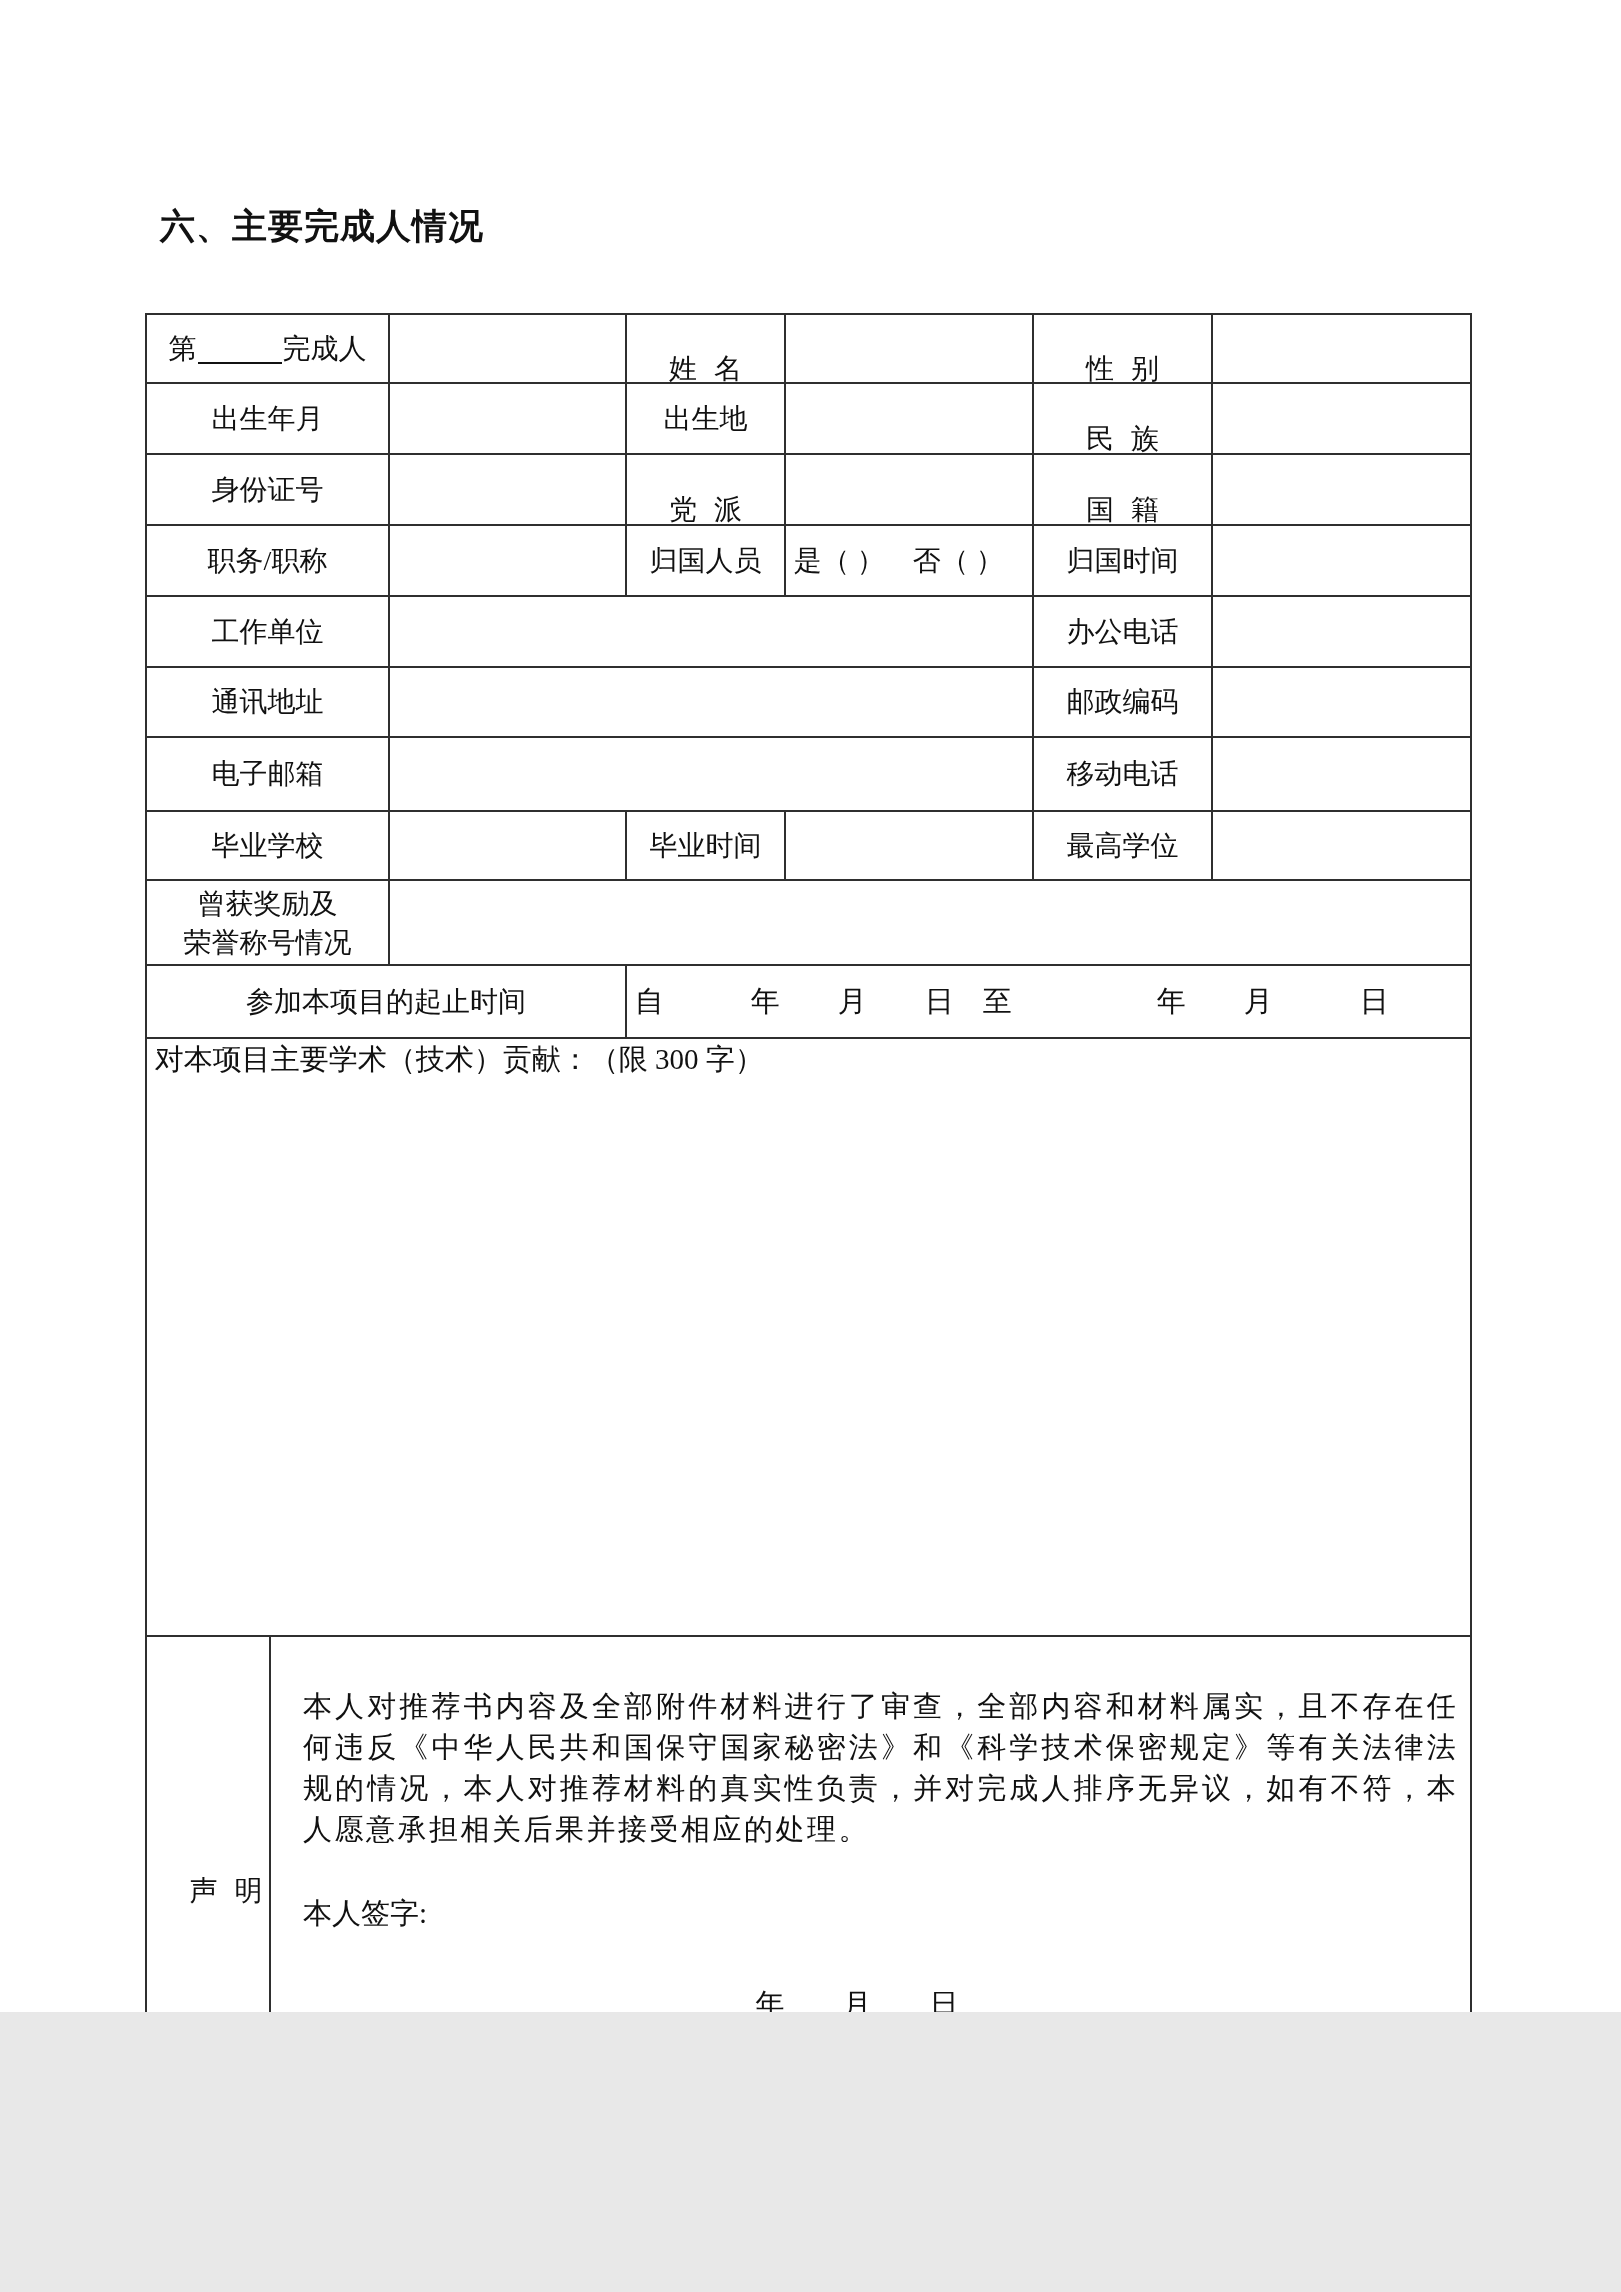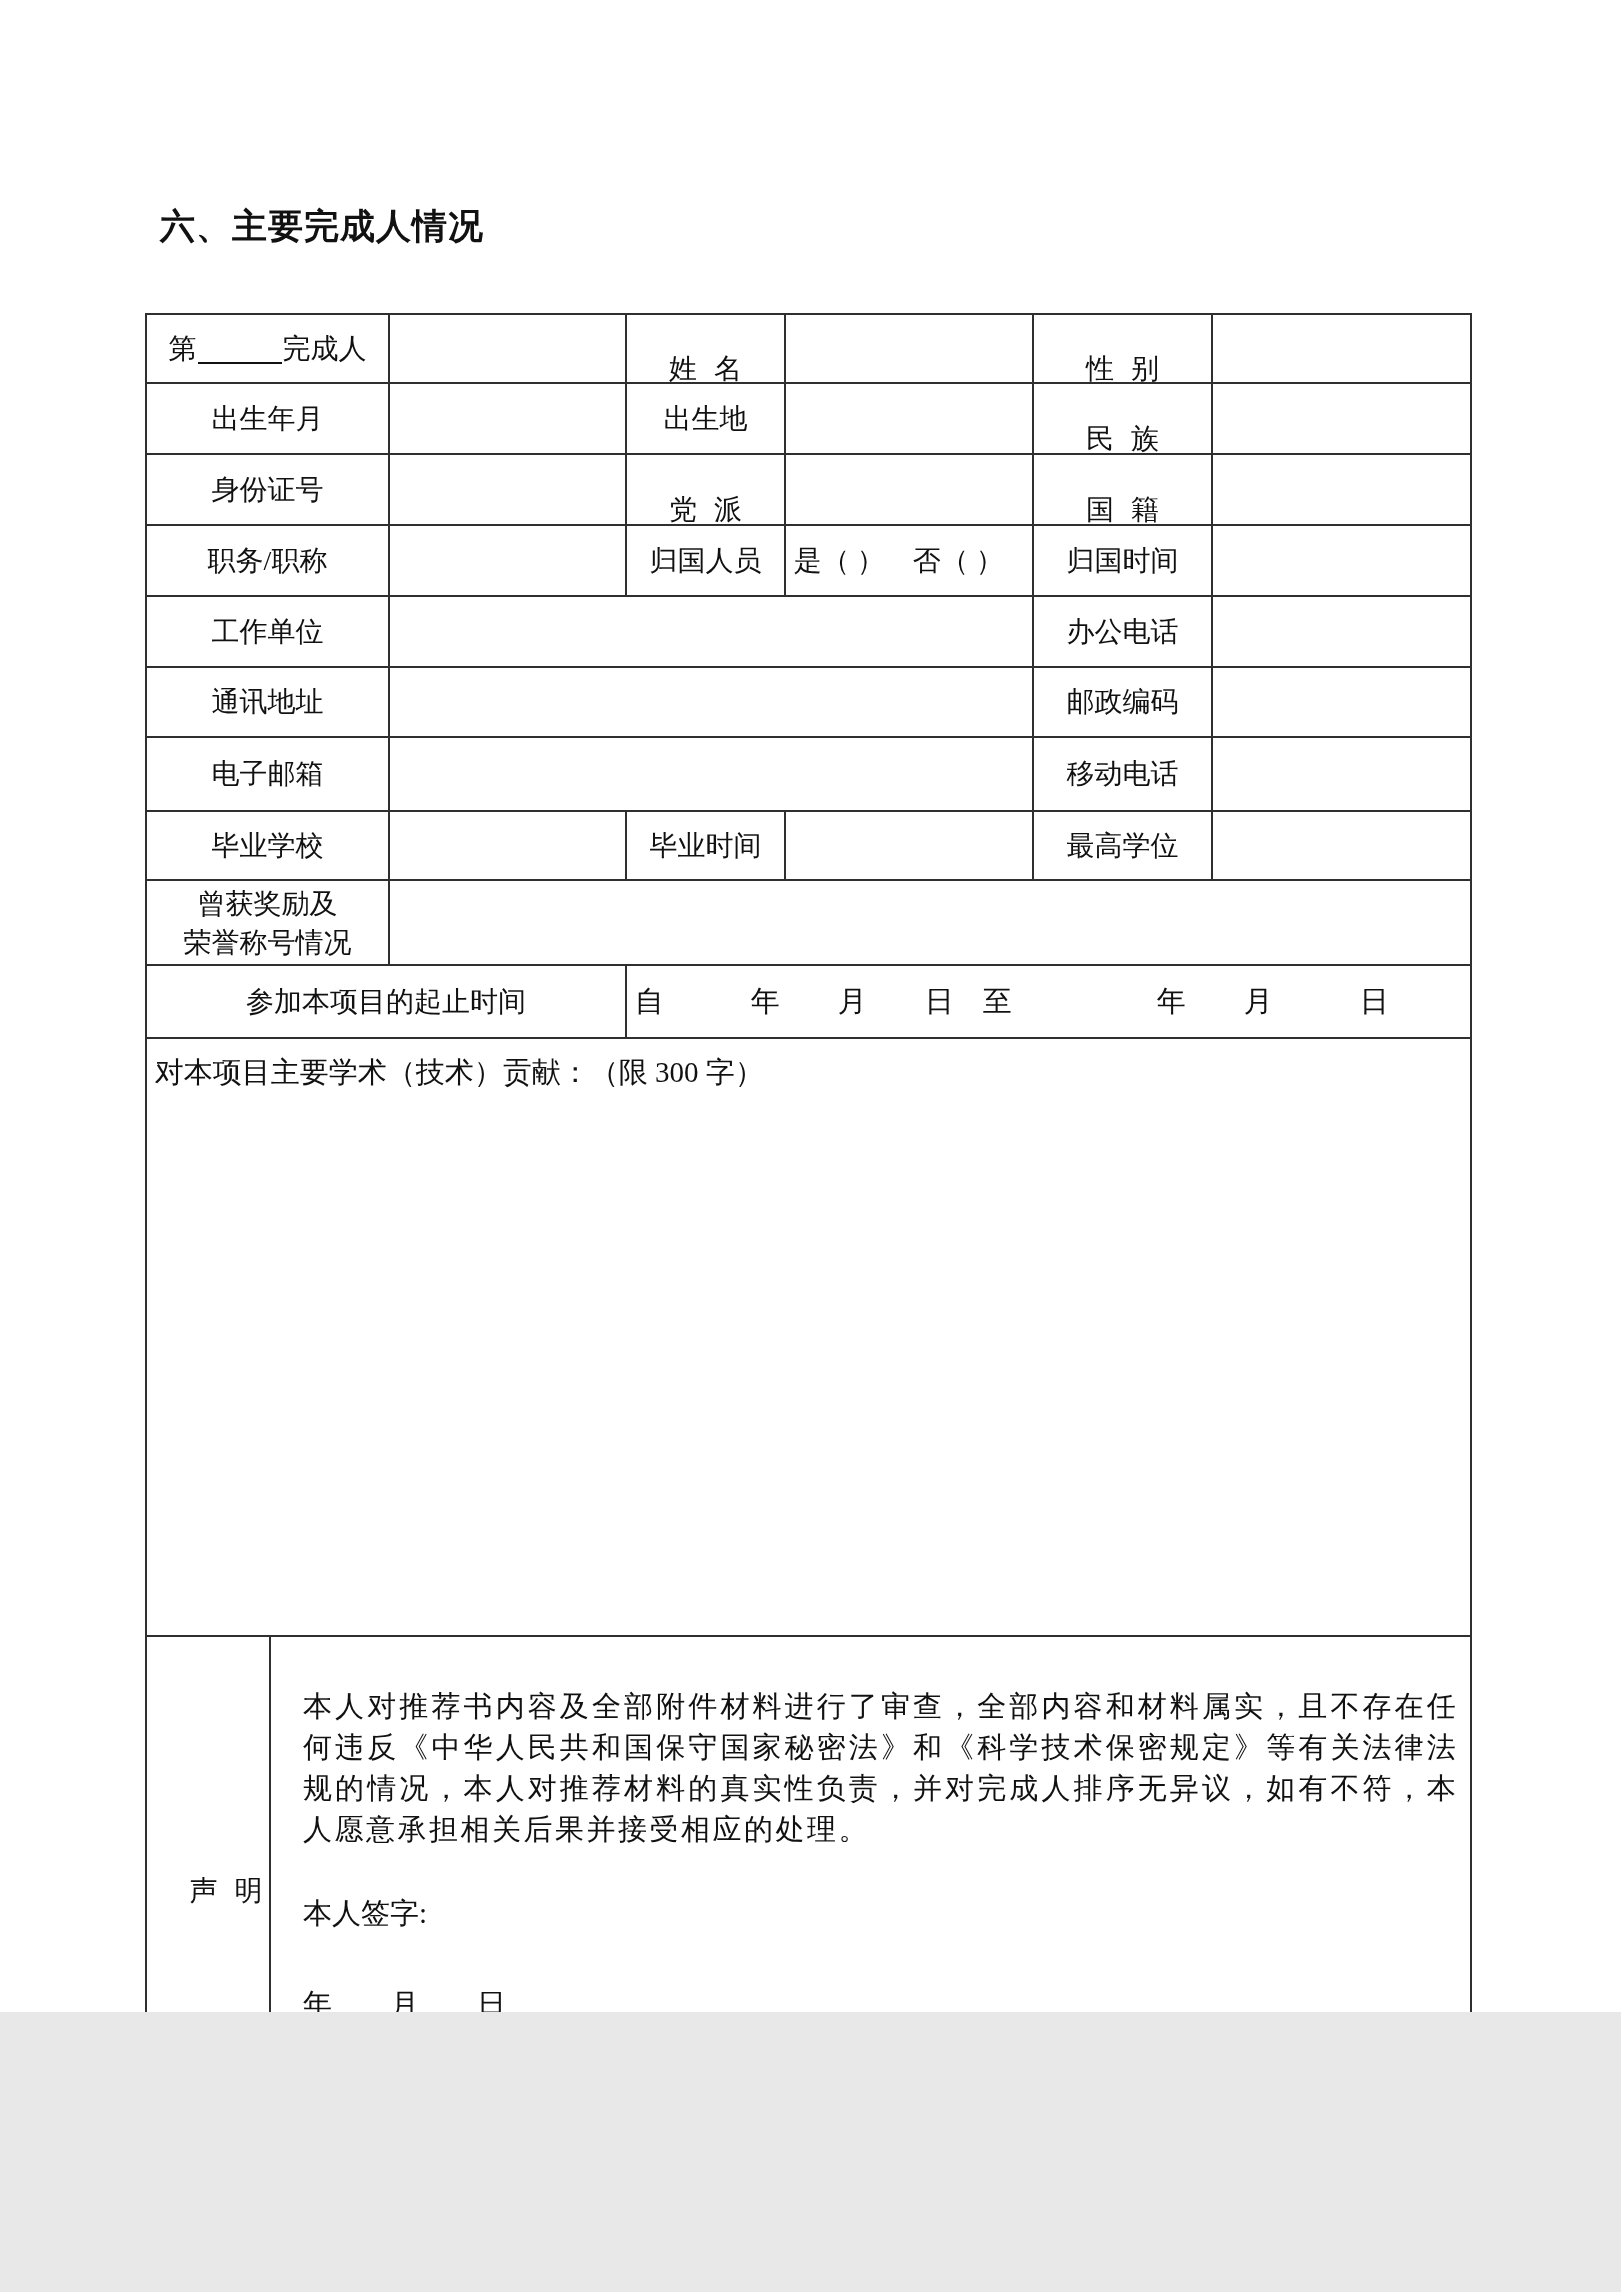--- a/index.html
+++ b/index.html
@@ -41,21 +41,21 @@
     overflow:hidden;
   }
   .nr{border-right:none;}
   .nb{border-bottom:none;}
   .s2{grid-column:span 2;}
   .s3{grid-column:span 3;}
   .s4{grid-column:span 4;}
   .s5{grid-column:span 5;}
   .s6{grid-column:span 6;}
   .al{justify-content:flex-start;text-align:left;padding-left:7.8px;}
-  .top{align-items:flex-start;padding-top:14px;}
+  .top{align-items:flex-start;padding-top:1px;}
   
   .sp2{letter-spacing:0.6em;margin-right:-0.6em;margin-top:40px;}
   .two-line{line-height:39px;}
   .blank{
     display:inline-block;width:84px;height:1em;
     border-bottom:2px solid var(--tc);
     margin:0 1px;
   }
   .period-val{font-size:29px;}
   .contrib{font-size:29px;}
@@ -79,21 +79,21 @@
   .decl-text{
     font-size:29px;letter-spacing:2.5px;line-height:41px;
     text-align:justify;text-justify:inter-ideograph;
     margin:0;
   }
   .decl-sign{
     font-size:29px;margin-top:44px;
   }
   .decl-date{
     font-size:29px;margin-top:51px;
-    text-align:left;padding-right:47px;
+    text-align:center;padding-right:47px;
   }
 </style>
 </head>
 <body>
 
 <div class="page">
 
   <div class="title">六、主要完成人情况</div>
 
   <div class="tbl">

